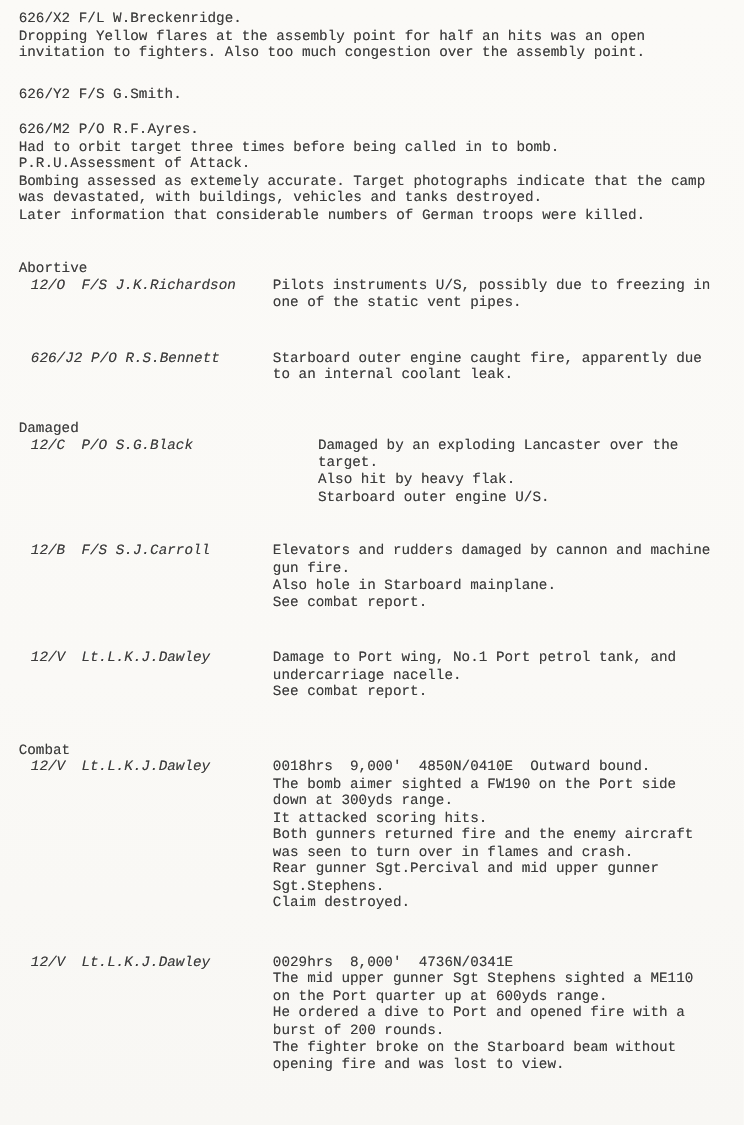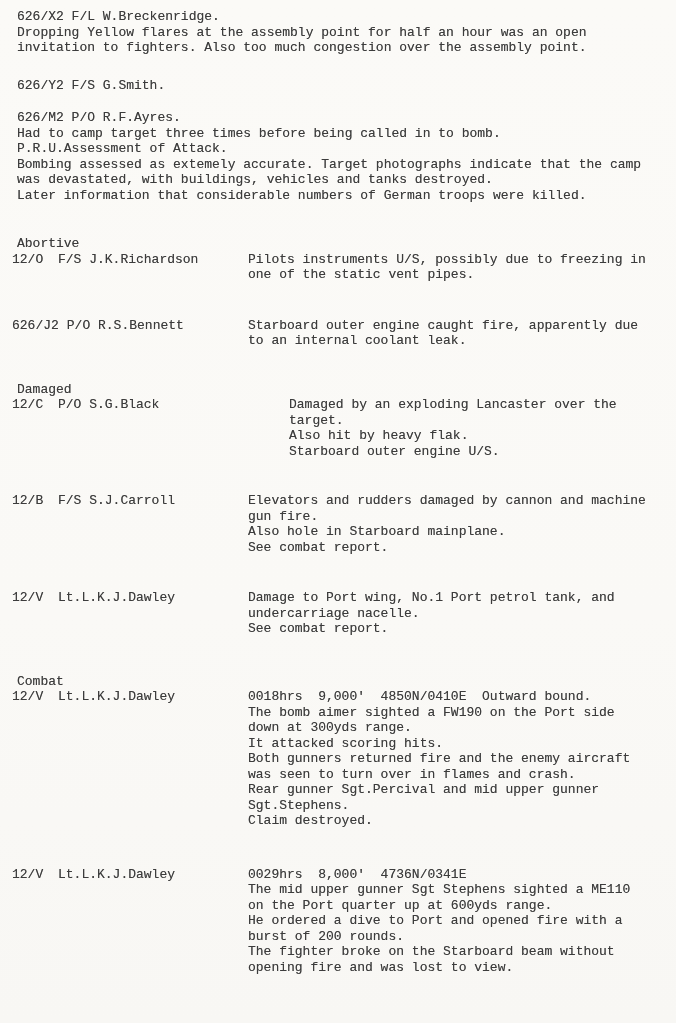--- a/index.html
+++ b/index.html
@@ -29,23 +29,24 @@
     margin-left: 17px;
   }
   .lines {
     white-space: pre-wrap;
   }
   .entry {
     position: relative;
   }
   .leftcol {
     position: absolute;
-    left: 12px;
+    left: 28px;
     top: 0;
     white-space: pre;
+    font-style: italic;
   }
   .aircraft {
     display: inline-block;
     min-width: 38px;
     padding-right: 8px;
   }
   .desc {
     margin-left: 248px;
     margin-right: 10px;
   }
@@ -58,31 +59,31 @@
   .mb37 { margin-bottom: 37px; }
   .mb38 { margin-bottom: 38px; }
 </style>
 </head>
 <body>
 
 <div class="page">
 
   <div class="remark mb22">
     <div>626/X2 F/L W.Breckenridge.</div>
-    <div class="lines">Dropping Yellow flares at the assembly point for half an hour was an open
+    <div class="lines">Dropping Yellow flares at the assembly point for half an hits was an open
 invitation to fighters. Also too much congestion over the assembly point.</div>
   </div>
 
   <div class="remark mb17">
     <div>626/Y2 F/S G.Smith.</div>
   </div>
 
   <div class="remark mb16">
     <div>626/M2 P/O R.F.Ayres.</div>
-    <div class="lines">Had to camp target three times before being called in to bomb.</div>
+    <div class="lines">Had to orbit target three times before being called in to bomb.</div>
   </div>
 
   <div class="remark mb33">
     <div>P.R.U.Assessment of Attack.</div>
     <div class="lines">Bombing assessed as extemely accurate. Target photographs indicate that the camp
 was devastated, with buildings, vehicles and tanks destroyed.
 Later information that considerable numbers of German troops were killed.</div>
   </div>
 
   <div class="section">

